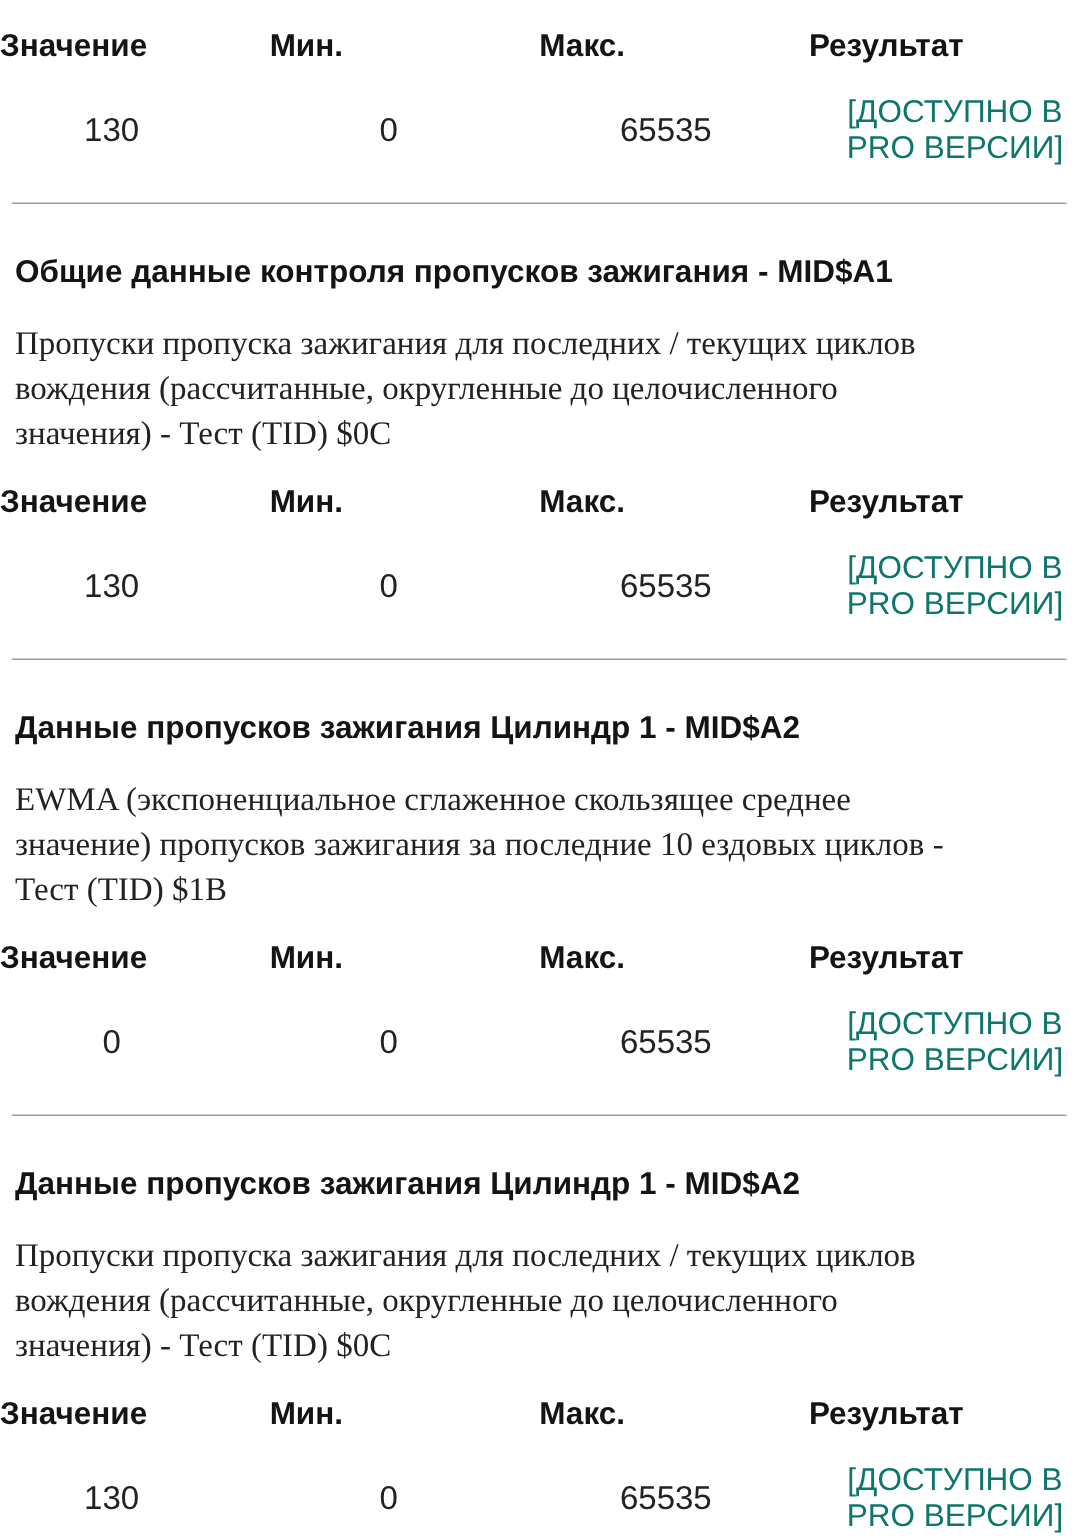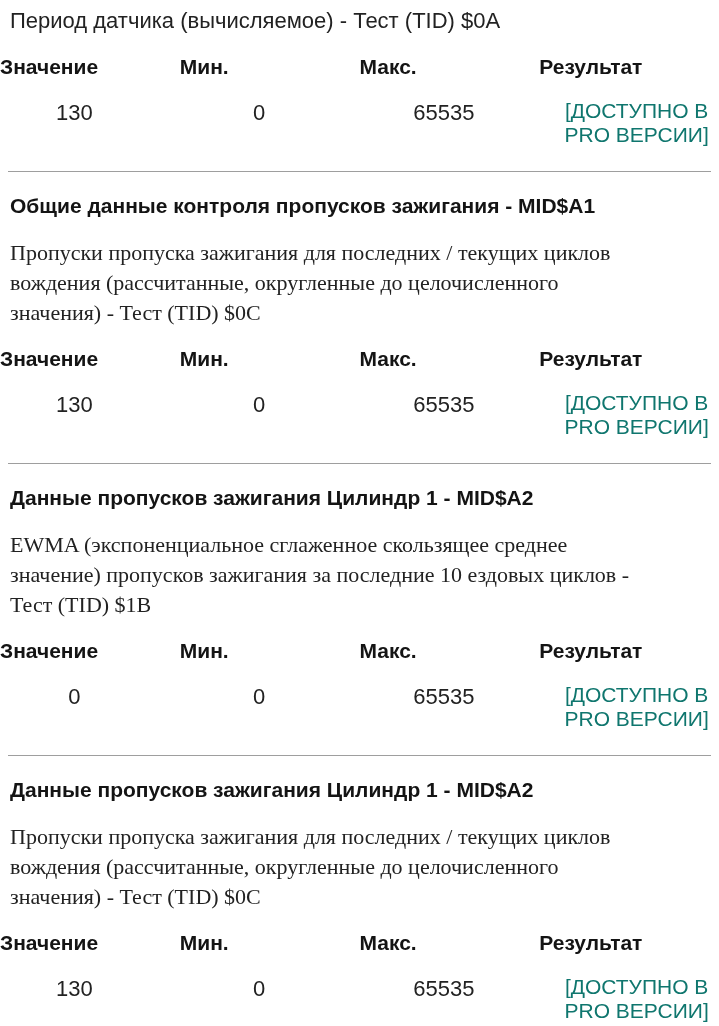--- a/index.html
+++ b/index.html
@@ -21,40 +21,41 @@
     margin: 0 10px;
     font-size: 22px;
     line-height: 30px;
     max-width: 625px;
     color: #222222;
   }
   .title { margin-top: 6px; }
   .desc  { margin-top: 18px; font-family: Liberation Serif, serif; }
 
   .section-header {
-    margin: 20px 10px 0;
+    margin: 32px 10px 0;
     font-size: 21px;
     line-height: 28px;
     font-weight: 700;
     color: #141414;
   }
 
   .table { margin-top: 17px; width: 100%; }
   .thead { display: flex; width: 100%; }
   .th {
     flex: 1 1 0;
     text-align: left;
     font-size: 21px;
     line-height: 28px;
     font-weight: 700;
     color: #141414;
   }
   .trow {
     display: flex;
     width: 100%;
+    align-items: center;
     margin-top: 18px;
     min-height: 48px;
     gap: 36px;
   }
   .td {
     flex: 1 1 0;
     text-align: center;
     font-size: 22px;
     line-height: 28px;
     color: #222222;
@@ -73,21 +74,20 @@
     border-top: 1px solid #9e9e9e;
     margin: 24px 8px 0;
   }
 </style>
 </head>
 <body>
 
 <div class="page">
 
   <section>
-    <p class="title">Период датчика (вычисляемое) - Тест (TID) $0A</p>
     <div class="table">
       <div class="thead">
         <div class="th">Значение</div>
         <div class="th">Мин.</div>
         <div class="th">Макс.</div>
         <div class="th">Результат</div>
       </div>
       <div class="trow">
         <div class="td">130</div>
         <div class="td">0</div>

